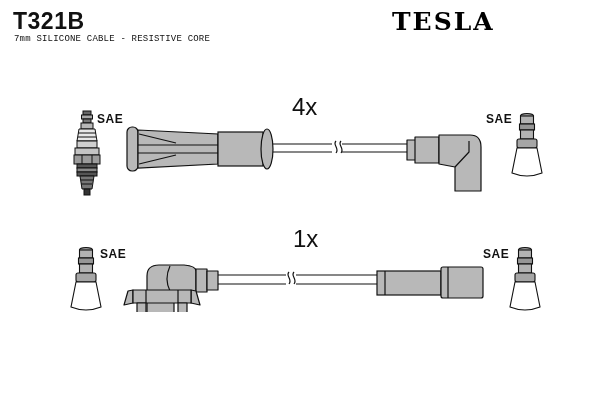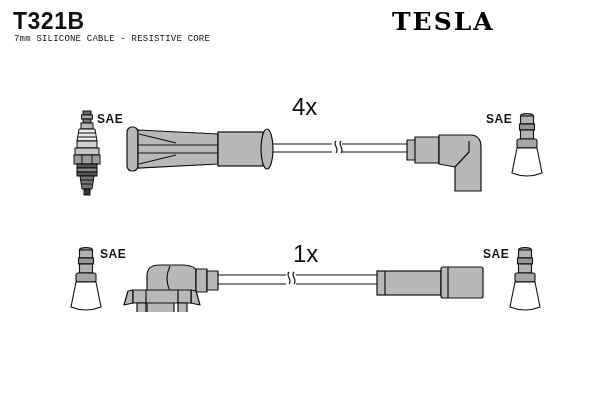--- a/index.html
+++ b/index.html
@@ -31,21 +31,21 @@
   }
   .sae.tl{left:97px;top:112px;}
   .sae.tr{left:486px;top:112px;}
   .sae.bl{left:100px;top:247px;}
   .sae.br{left:483px;top:247px;}
   .qty{
     position:absolute;
     font-size:24px;font-weight:400;text-align:center;
   }
   .qty.top{left:292px;top:93px;}
-  .qty.bottom{left:293px;top:240px;}
+  .qty.bottom{left:293px;top:225px;}
   svg.diagram{position:absolute;left:0;top:0;}
 </style>
 </head>
 <body>
 
 <div class="canvas">
 
   <div class="part-number">T321B</div>
   <div class="subtitle">7mm SILICONE CABLE - RESISTIVE CORE</div>
   <div class="brand">TESLA</div>

